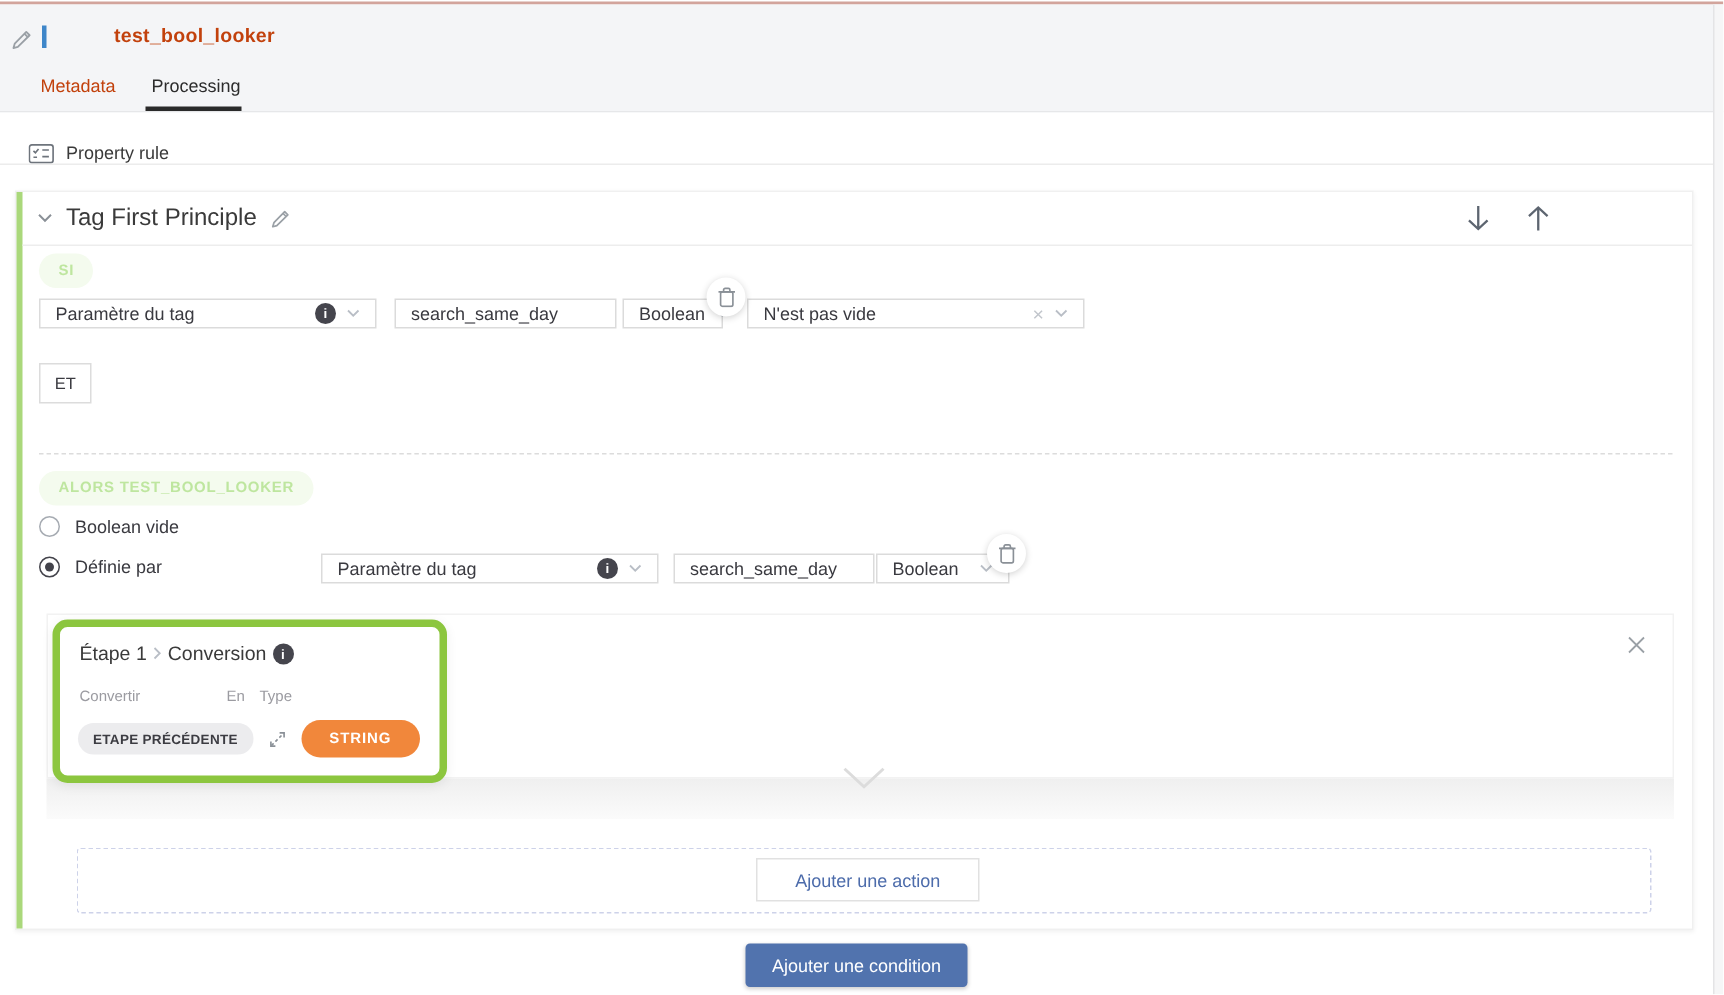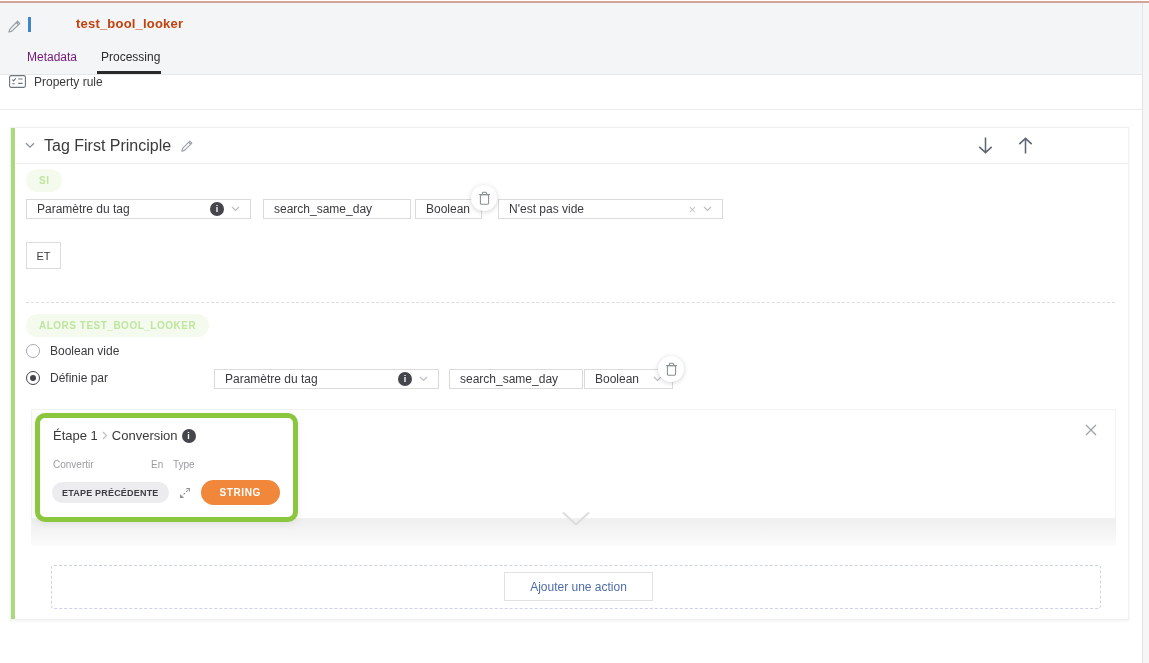--- a/index.html
+++ b/index.html
@@ -10,26 +10,26 @@
   }
   .abs { position:absolute; }
 
   
   .topline { position:absolute; left:0; top:1px; width:100%; height:2px; background:#d2a49c; }
   .pageheader { position:absolute; left:0; top:3px; width:100%; height:72px;
     background:#f4f5f7; border-bottom:1px solid #e6e7e9; }
   .caretbar { position:absolute; width:3px; height:15px; background:#3e86c9; }
   .apptitle { font-size:13px; font-weight:700; color:#c2410c; letter-spacing:.2px;margin-left:40px; }
   .tab { position:absolute; font-size:12px; cursor:pointer; }
-  .tab.inactive { color:#701a75; }
+  .tab.inactive { color:#c2410c; }
   .tab.active { color:#2c2c2c; }
   .tab-underline { position:absolute; height:3px; background:#2a2a2a; }
 
   .propbar { position:absolute; left:0; top:75px; width:1142px; height:35px; background:#fff;
-    border-bottom:1px solid #ececec; display:flex; align-items:flex-start; padding-left:9px; gap:8px;
+    border-bottom:1px solid #ececec; display:flex; align-items:flex-end; padding-left:19px; gap:8px;
     font-size:12px; color:#3a3a3a; }
 
   .gutter { position:absolute; left:1142px; top:3px; width:7px; height:660px;
     background:#f6f6f7; border-left:1px solid #e4e4e6; }
 
   
   .card { position:absolute; left:10px; top:127px; width:1119px; height:493px;
     background:#fff; border:1px solid #f0f0f0; box-shadow:0 1px 3px rgba(0,0,0,.06); }
   .greenbar { position:absolute; left:0; top:0; width:4px; height:100%; background:#aad87b; }
   .cardheader { position:absolute; left:4px; top:0; right:0; height:36px;
@@ -290,13 +290,14 @@
     <span class="closex">
       <svg width="12" height="12" viewBox="0 0 12 12" stroke="#9aa0a6" stroke-width="1.2">
           <path d="M1 1l10 10M11 1L1 11"></path>
         </svg>
     </span>
 
     <div class="dashbox"></div>
     <div class="addaction">Ajouter une action</div>
   </div>
 
+  <div class="addcondition">Ajouter une condition</div>
 </div>
 
 </body></html>

